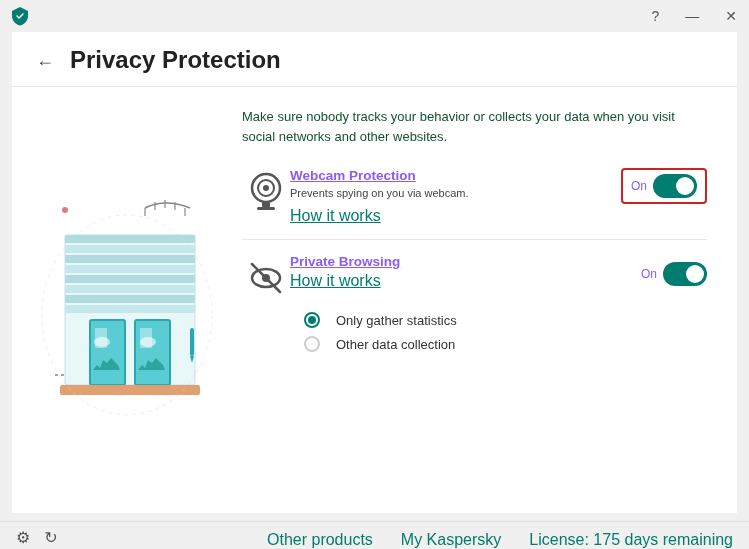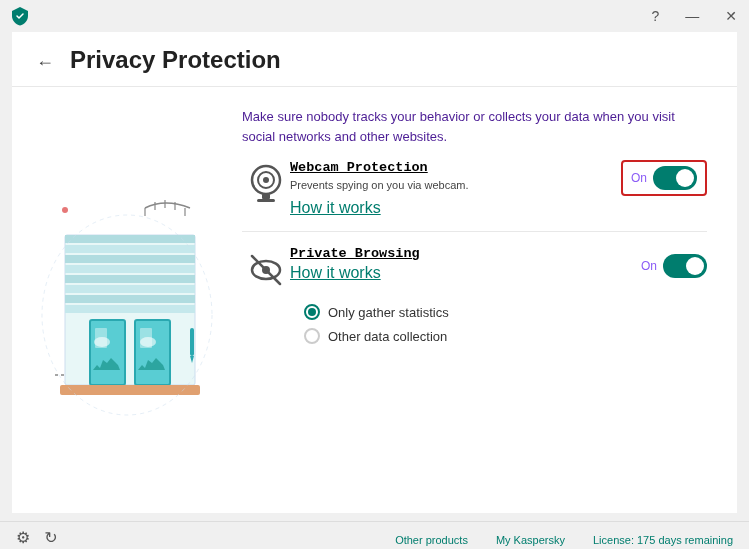--- a/index.html
+++ b/index.html
@@ -95,43 +95,42 @@
 
     
     .right-panel {
       flex: 1;
       padding: 20px 30px 10px 10px;
       overflow-y: auto;
     }
 
     .description-text {
       font-size: 13px;
-      color: #4c1d95;
+      color: #14532d;
       line-height: 1.5;
-      margin-bottom: 14px;
+      margin-bottom: 22px;
     }
 
     
     .feature-row {
       display: flex;
       align-items: flex-start;
       margin-bottom: 6px;
       position: relative;
     }
     .feature-info {
       flex: 1;
     }
     .feature-title {
       font-size: 13.5px;
-      color: #000000;
+      color: #8b5cf6;
       font-weight: 600;
       text-decoration: underline;
       cursor: pointer;
       margin-bottom: 3px;
-      font-family: Liberation Mono, monospace;
     }
     .feature-desc {
       font-size: 11px;
       color: #444;
       line-height: 1.4;
       margin-bottom: 6px;
     }
     .how-it-works {
       font-size: 16px;
       color: #007d6e;
@@ -194,21 +193,21 @@
     }
 
     
     .radio-group {
       margin-top: 10px;
       margin-left: 62px;
     }
     .radio-option {
       display: flex;
       align-items: center;
-      gap: 8px;
+      gap: 16px;
       margin-bottom: 8px;
       cursor: pointer;
     }
     .radio-circle {
       width: 16px;
       height: 16px;
       border-radius: 50%;
       border: 2px solid #ccc;
       display: flex;
       align-items: center;
@@ -234,21 +233,21 @@
       height: 36px;
       background: #f0f0f0;
       display: flex;
       align-items: center;
       justify-content: flex-end;
       padding: 0 16px;
       gap: 20px;
       border-top: 1px solid #ddd;
     }
     .footer-link {
-      font-size: 11px;
+      font-size: 16px;
       color: #007d6e;
       text-decoration: none;
       cursor: pointer;
       padding-left: 8px;
     }
     .footer-icons {
       position: absolute;
       left: 16px;
       bottom: 10px;
       display: flex;

